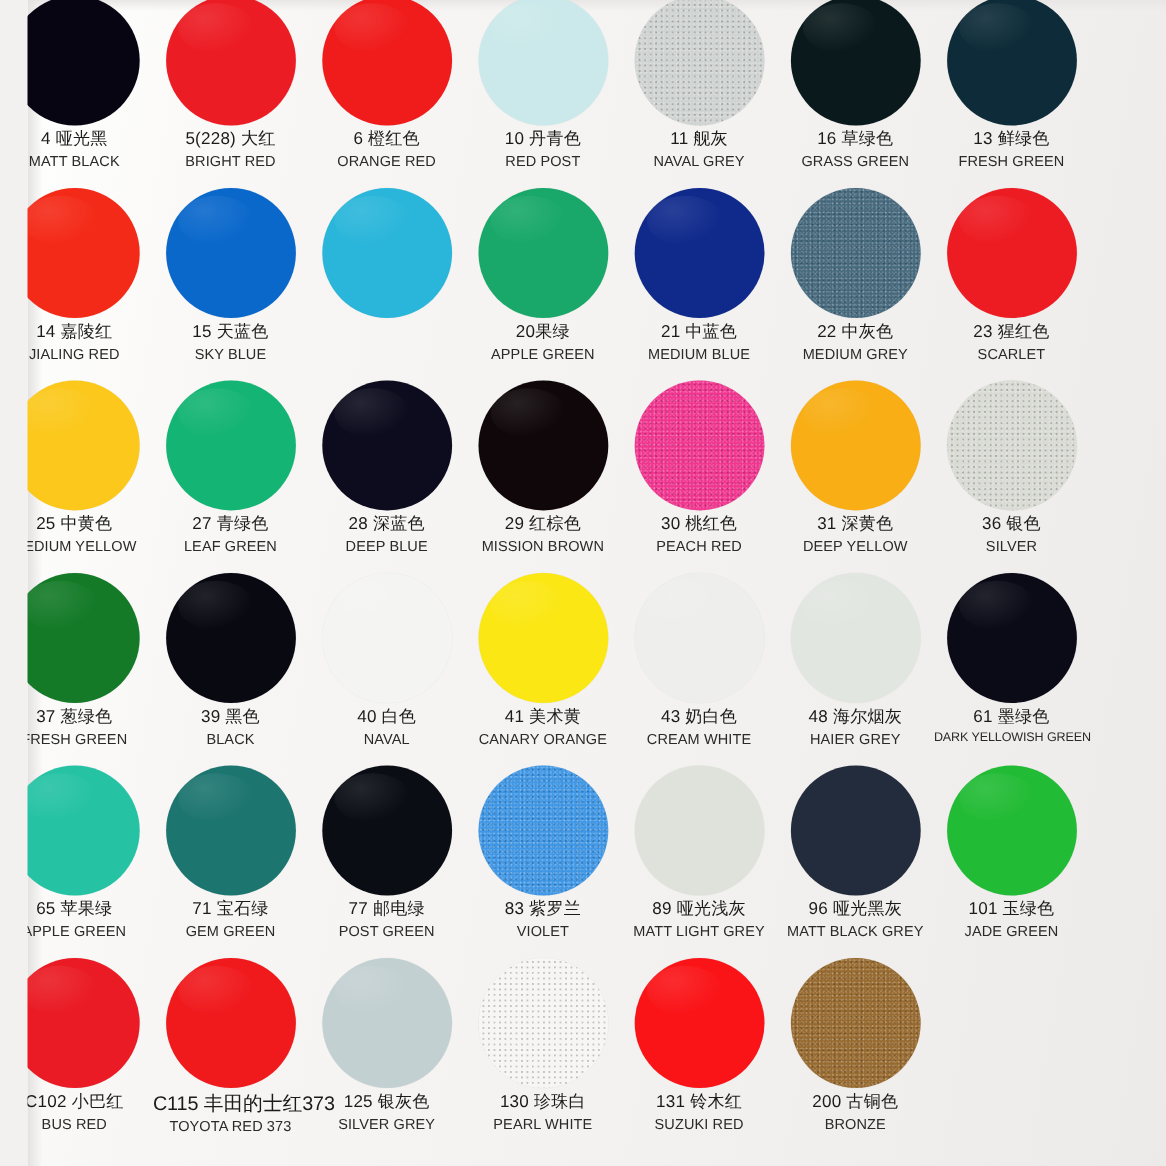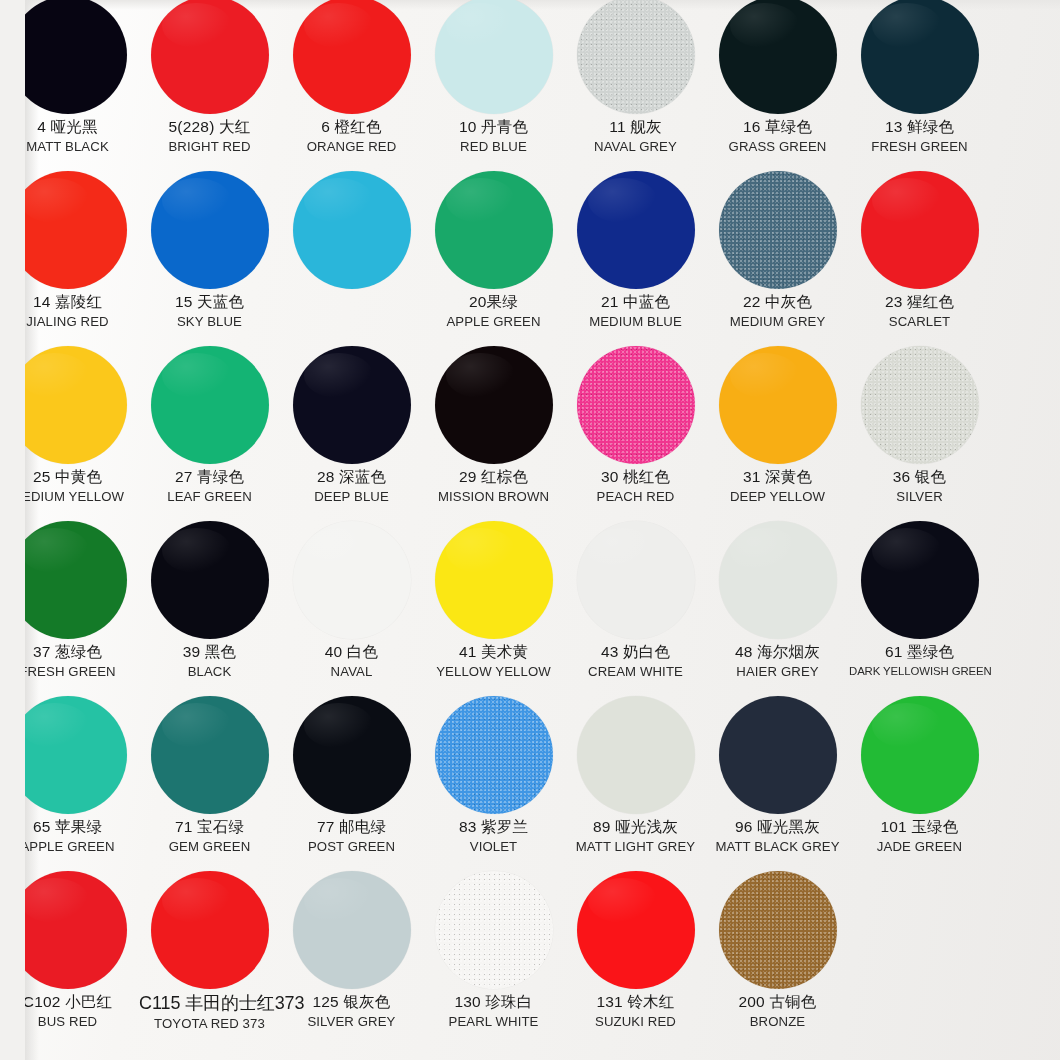--- a/index.html
+++ b/index.html
@@ -159,21 +159,21 @@
           <div class="label-cn">6 橙红色</div>
           <div class="label-en">ORANGE RED</div>
         </div>
       </div>
       <div class="swatch-cell">
         <div class="swatch-dot-wrap">
           <div class="swatch-dot glossy" style="background: rgb(203, 233, 234);"></div>
         </div>
         <div class="swatch-labels">
           <div class="label-cn">10 丹青色</div>
-          <div class="label-en">RED BLUE</div>
+          <div class="label-en">RED POST</div>
         </div>
       </div>
       <div class="swatch-cell">
         <div class="swatch-dot-wrap">
           <div class="swatch-dot metallic" style="background: rgb(207, 211, 209);"></div>
         </div>
         <div class="swatch-labels">
           <div class="label-cn">11 舰灰</div>
           <div class="label-en">NAVAL GREY</div>
         </div>
@@ -344,21 +344,21 @@
           <div class="label-cn">40 白色</div>
           <div class="label-en">NAVAL</div>
         </div>
       </div>
       <div class="swatch-cell">
         <div class="swatch-dot-wrap">
           <div class="swatch-dot glossy" style="background: rgb(251, 231, 20);"></div>
         </div>
         <div class="swatch-labels">
           <div class="label-cn">41 美术黄</div>
-          <div class="label-en">YELLOW YELLOW</div>
+          <div class="label-en">CANARY ORANGE</div>
         </div>
       </div>
       <div class="swatch-cell">
         <div class="swatch-dot-wrap">
           <div class="swatch-dot glossy" style="background: rgb(238, 238, 236);"></div>
         </div>
         <div class="swatch-labels">
           <div class="label-cn">43 奶白色</div>
           <div class="label-en">CREAM WHITE</div>
         </div>

